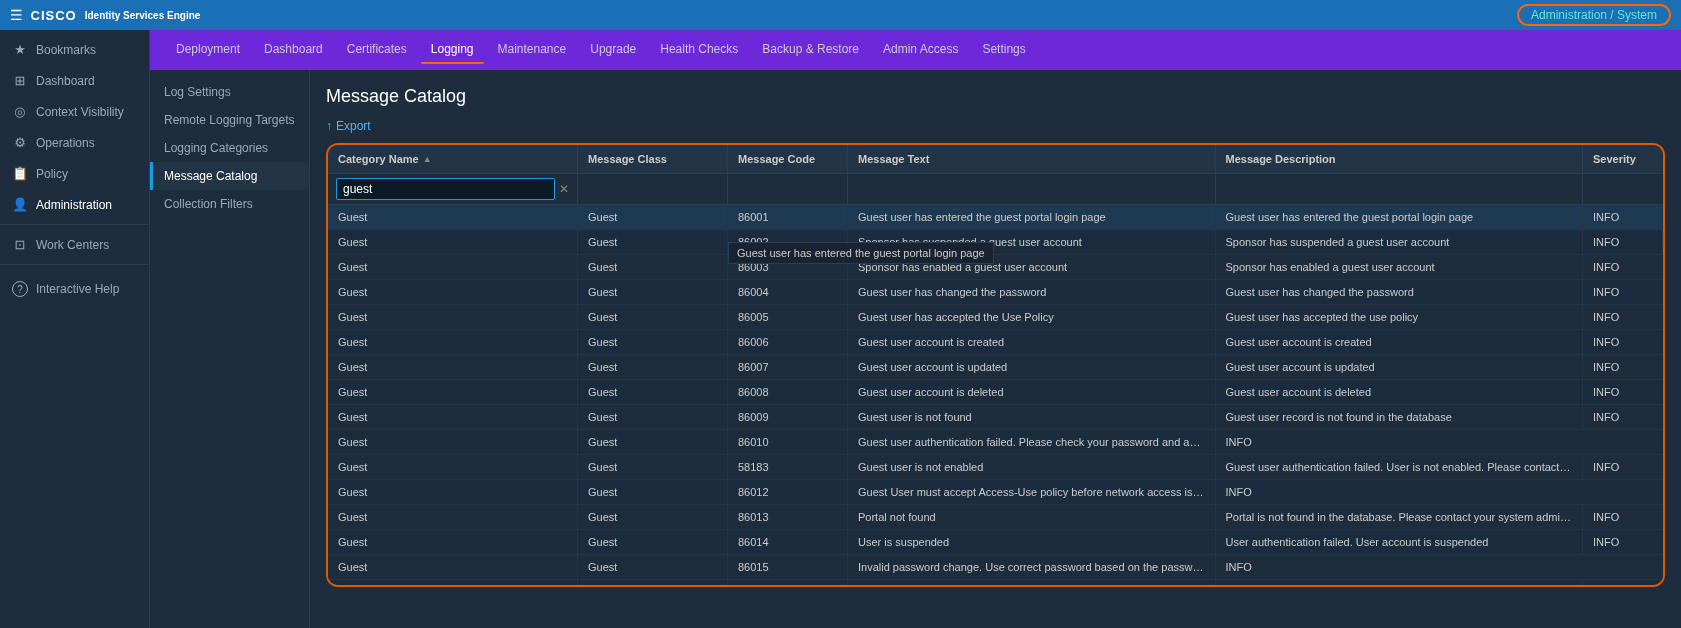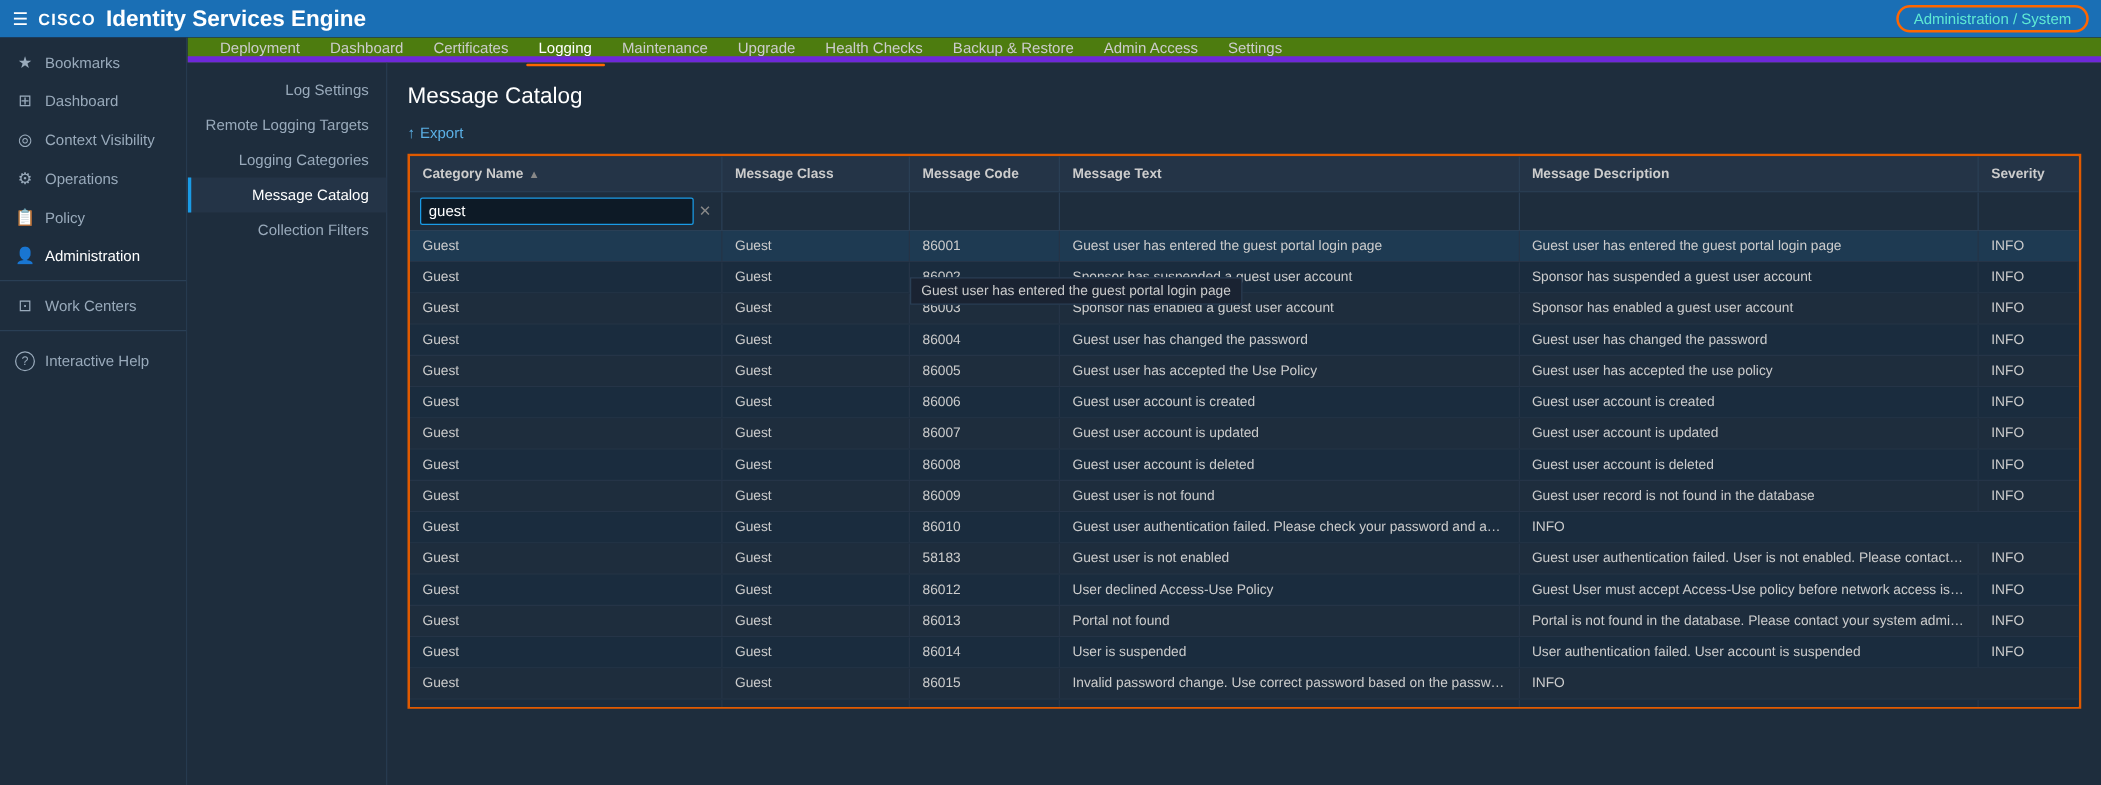--- a/index.html
+++ b/index.html
@@ -8,21 +8,21 @@
     
     .header {
       background: #1a6fb5;
       height: 30px;
       display: flex;
       align-items: center;
       padding: 0 10px;
       justify-content: space-between;
     }
     .header-left { display: flex; align-items: center; gap: 8px; }
-    .header-brand { color: white; font-size: 18px; font-weight: bold; }
+    .header-brand { color: white; font-size: 10px; font-weight: bold; }
     .header-admin-btn {
       background: transparent;
       border: 2px solid #ff6600;
       border-radius: 12px;
       color: #5eead4;
       padding: 2px 12px;
       font-size: 12px;
       cursor: pointer;
     }
     .hamburger { color: white; font-size: 14px; cursor: pointer; }
@@ -50,26 +50,26 @@
     }
     .sidebar-item.active { color: white; }
     .sidebar-item .si-icon { font-size: 13px; width: 16px; text-align: center; }
     .sidebar-divider { border: none; border-top: 1px solid #2a3f55; margin: 4px 0; }
 
     
     .main { flex: 1; display: flex; flex-direction: column; background: #1e2d3d; overflow: hidden; }
 
     
     .top-nav {
-      background: #4d7c0f;
-      border-bottom: 5px solid #6d28d9;
+      background: #6d28d9;
+      border-bottom: 3px solid #6d28d9;
       display: flex;
       align-items: center;
       padding: 0 16px;
-      height: 20px;
+      height: 40px;
       gap: 4px;
     }
     .top-nav-item {
       color: #ccc;
       padding: 8px 10px;
       cursor: pointer;
       font-size: 12px;
       white-space: nowrap;
       position: relative;
     }
@@ -96,21 +96,20 @@
       background: #1e2d3d;
       border-right: 1px solid #2a3f55;
       padding-top: 8px;
       flex-shrink: 0;
     }
     .sub-sidebar-item {
       padding: 7px 14px;
       color: #9ab;
       cursor: pointer;
       font-size: 12px;
-      text-align: right;
     }
     .sub-sidebar-item.active {
       background: #243447;
       color: white;
       border-left: 3px solid #1a9be6;
       padding-left: 11px;
     }
 
     
     .page-content { flex: 1; background: #1e2d3d; overflow-y: auto; padding: 16px; }
@@ -128,21 +127,21 @@
       color: #5bb0e6;
       cursor: pointer;
       font-size: 12px;
       background: none;
       border: none;
     }
 
     
     .table-container {
       border: 2px solid #e05a00;
-      border-radius: 0;
+      border-radius: 12px;
       overflow: hidden;
     }
     .table-header {
       display: grid;
       grid-template-columns: 250px 150px 120px 1fr 1fr 80px;
       background: #243447;
       border-bottom: 1px solid #2a3f55;
     }
     .th {
       padding: 8px 10px;
@@ -430,21 +429,20 @@
                 <div class="td">Guest</div>
                 <div class="td">58183</div>
                 <div class="td">Guest user is not enabled</div>
                 <div class="td">Guest user authentication failed. User is not enabled. Please contact your system ...</div>
                 <div class="td">INFO</div>
               </div>
               <div class="data-row">
                 <div class="td">Guest</div>
                 <div class="td">Guest</div>
                 <div class="td">86012</div>
-                <div class="td">User declined Access-Use Policy</div>
                 <div class="td">Guest User must accept Access-Use policy before network access is granted</div>
                 <div class="td">INFO</div>
               </div>
               <div class="data-row">
                 <div class="td">Guest</div>
                 <div class="td">Guest</div>
                 <div class="td">86013</div>
                 <div class="td">Portal not found</div>
                 <div class="td">Portal is not found in the database. Please contact your system administrator</div>
                 <div class="td">INFO</div>

